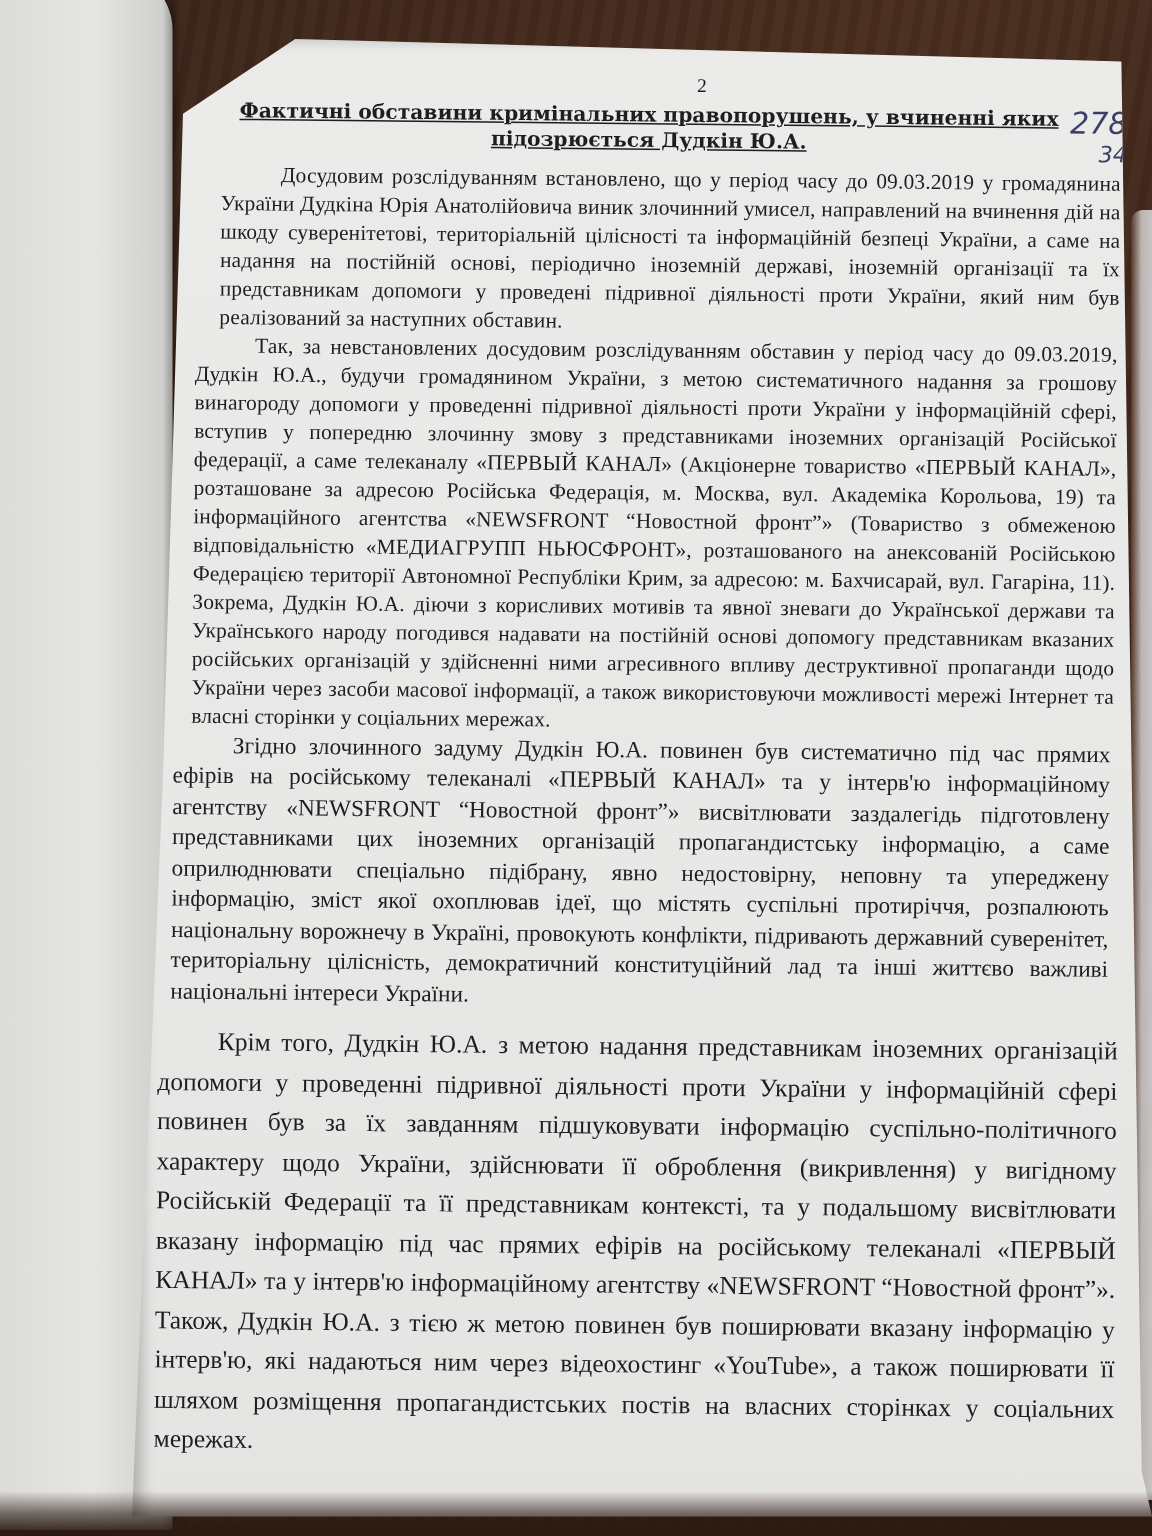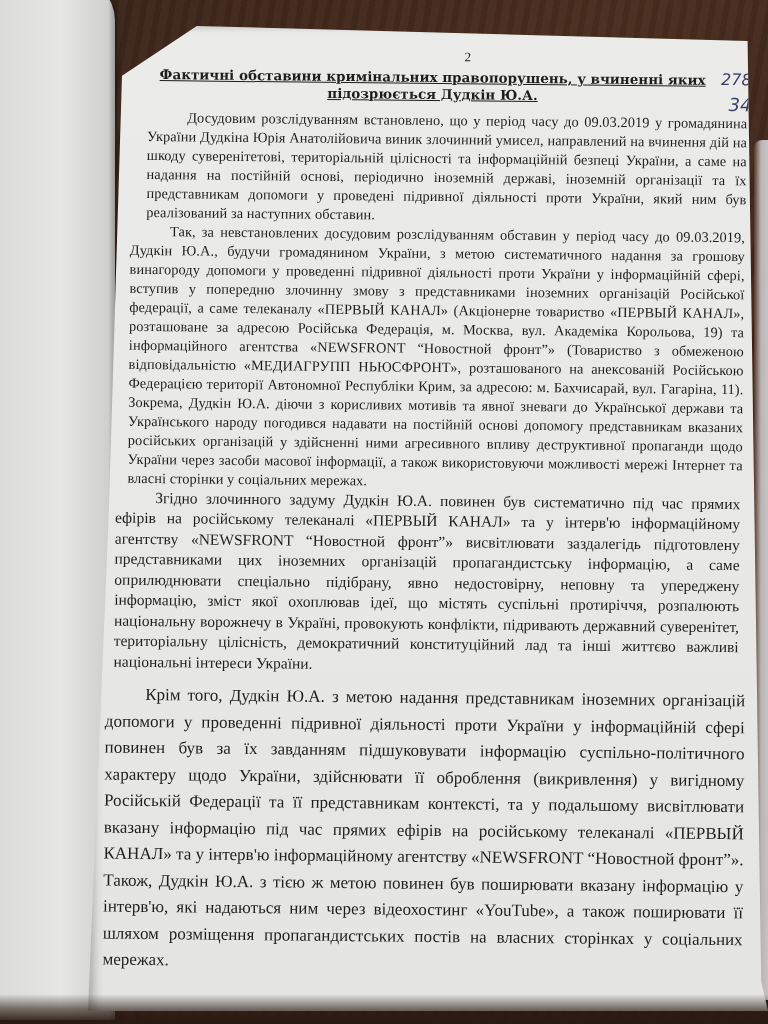--- a/index.html
+++ b/index.html
@@ -39,24 +39,24 @@
     text-align: center; font-size: 13px; margin: 0 0 4px 40px;
   }
   .title {
     font-family: "DejaVu Serif", serif; font-weight: bold; font-size: 13.5px;
     text-decoration: underline; text-align: center; line-height: 1.25;
     margin: 0 30px 8px 0;
   }
   .title span { display: block; }
   .handwritten {
     position: absolute; font-family: "DejaVu Sans", sans-serif; color: #3b3f66;
-    font-style: italic; font-size: 16px;
+    font-style: italic; font-size: 20px;
   }
   .hw1 { right: -4px; top: 18px; }
-  .hw2 { right: -4px; top: 42px; font-size: 18px; }
+  .hw2 { right: -4px; top: 42px; font-size: 15px; }
   p {
     margin: 0; text-align: justify; text-align-last: left;
   }
   .para-s1 { font-size: 14.3px; line-height: 19px; letter-spacing: 0.1px; }
   .para-s2 { font-size: 15.5px; line-height: 20.5px; }
   .para-s3 { font-size: 17px; line-height: 26.5px; }
   .indent { text-indent: 40px; }
   .sec2 { margin-left: -16px; width: 615px; }
   .sec3 { margin-left: -28px; width: 625px; }
   .sec4 { margin-left: -36px; width: 640px; margin-top: 10px; }

